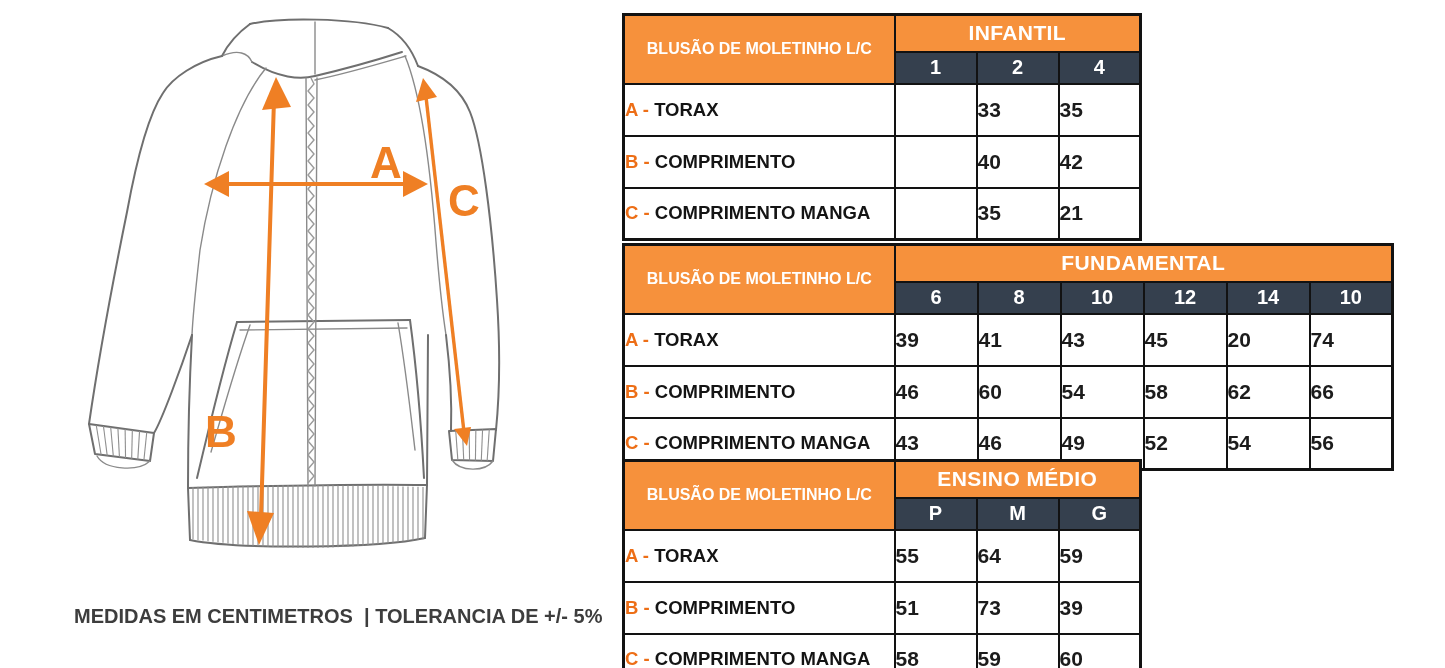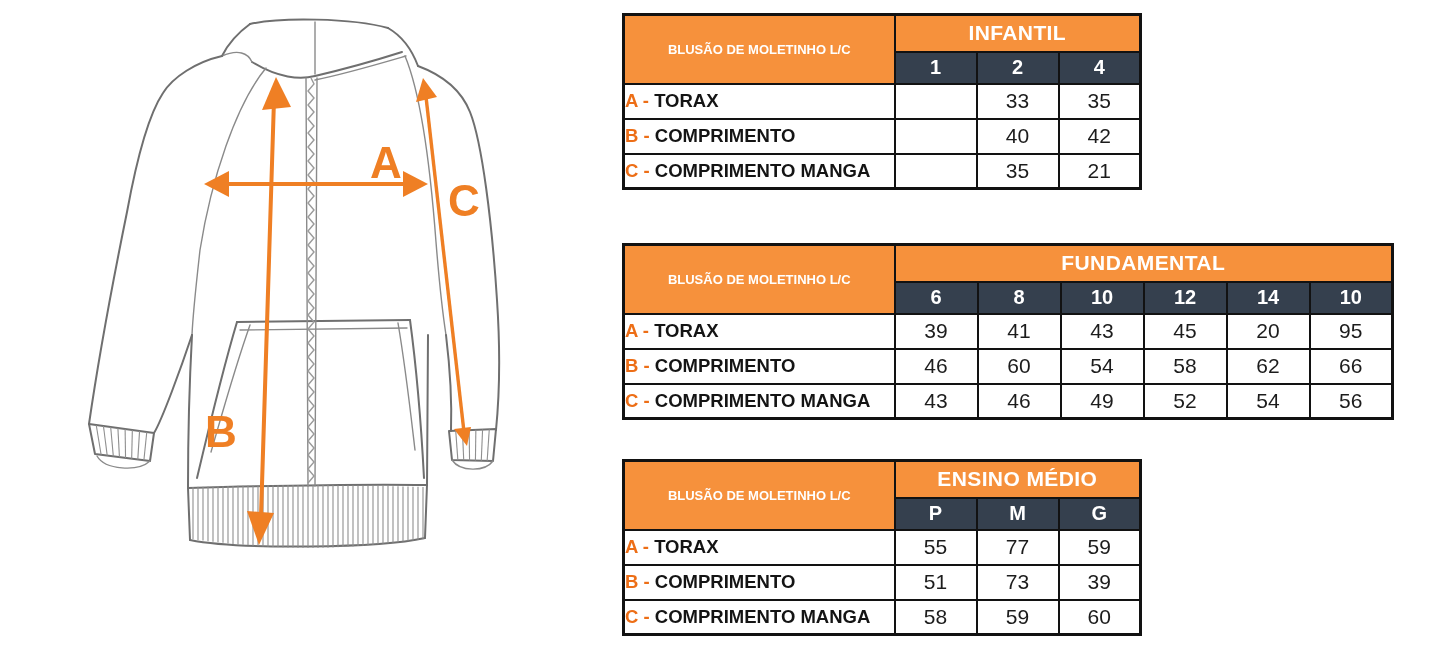--- a/index.html
+++ b/index.html
@@ -25,39 +25,39 @@
   table.size-table th, table.size-table td{
     border:2px solid var(--table-border,#121212);
     padding:0;overflow:hidden;
   }
   col.col-label{width:271px;}
   col.col-size{width:82px;}
   .slot-1 col.col-size{width:83px;}
 
   .corner-cell{
     background:var(--header-orange,#F6913C);color:#ffffff;
-    font-size:13px;font-weight:bold;text-align:center;height:69px;
+    font-size:16px;font-weight:bold;text-align:center;height:69px;
   }
   .group-cell{
     background:var(--header-orange,#F6913C);color:#ffffff;
     font-size:21px;font-weight:bold;height:37px;
     letter-spacing:.4px;
   }
   .size-cell{
     background:var(--size-row-navy,#35404E);color:#ffffff;
     font-size:20px;font-weight:bold;text-align:center;height:32px;
   }
-  .size-table tbody td{height:35px;background:#ffffff;}
+  .size-table tbody td{height:52px;background:#ffffff;}
   .label-cell{
     font-size:18.5px;font-weight:bold;color:#141414;
     text-align:left;padding-left:6px;white-space:pre;
   }
   .label-cell .letter,.label-cell .dash{color:var(--row-letter-orange,#ED6E16);}
   .value-cell{
-    font-size:21px;text-align:center;color:#1c1c1c;font-weight:400;border-radius:15px;
+    font-size:21px;color:#1c1c1c;font-weight:700;
   }
 
   
   .footer-note{
     position:absolute;left:74px;top:605px;
     font-size:20px;font-weight:bold;
     color:var(--footer-text,#3D3D3D);white-space:pre;
   }
 
   
@@ -296,21 +296,21 @@
           </tr>
         </thead>
         <tbody>
           <tr>
             <td class="label-cell"><span class="letter">A</span><span class="dash"> - </span><span class="lname">TORAX</span></td>
             <td class="value-cell">39</td>
             <td class="value-cell">41</td>
             <td class="value-cell">43</td>
             <td class="value-cell">45</td>
             <td class="value-cell">20</td>
-            <td class="value-cell">95</td>
+            <td class="value-cell">74</td>
           </tr>
           <tr>
             <td class="label-cell"><span class="letter">B</span><span class="dash"> - </span><span class="lname">COMPRIMENTO</span></td>
             <td class="value-cell">46</td>
             <td class="value-cell">60</td>
             <td class="value-cell">54</td>
             <td class="value-cell">58</td>
             <td class="value-cell">62</td>
             <td class="value-cell">66</td>
           </tr>
@@ -342,32 +342,33 @@
           <tr>
             <th class="size-cell">P</th>
             <th class="size-cell">M</th>
             <th class="size-cell">G</th>
           </tr>
         </thead>
         <tbody>
           <tr>
             <td class="label-cell"><span class="letter">A</span><span class="dash"> - </span><span class="lname">TORAX</span></td>
             <td class="value-cell">55</td>
-            <td class="value-cell">77</td>
+            <td class="value-cell">64</td>
             <td class="value-cell">59</td>
           </tr>
           <tr>
             <td class="label-cell"><span class="letter">B</span><span class="dash"> - </span><span class="lname">COMPRIMENTO</span></td>
             <td class="value-cell">51</td>
             <td class="value-cell">73</td>
             <td class="value-cell">39</td>
           </tr>
           <tr>
             <td class="label-cell"><span class="letter">C</span><span class="dash"> - </span><span class="lname">COMPRIMENTO MANGA</span></td>
             <td class="value-cell">58</td>
             <td class="value-cell">59</td>
             <td class="value-cell">60</td>
           </tr>
         </tbody>
       </table>
     </div>
 
+  <div class="footer-note">MEDIDAS EM CENTIMETROS  | TOLERANCIA DE +/- 5%</div>
 </div>
 
 </body></html>

